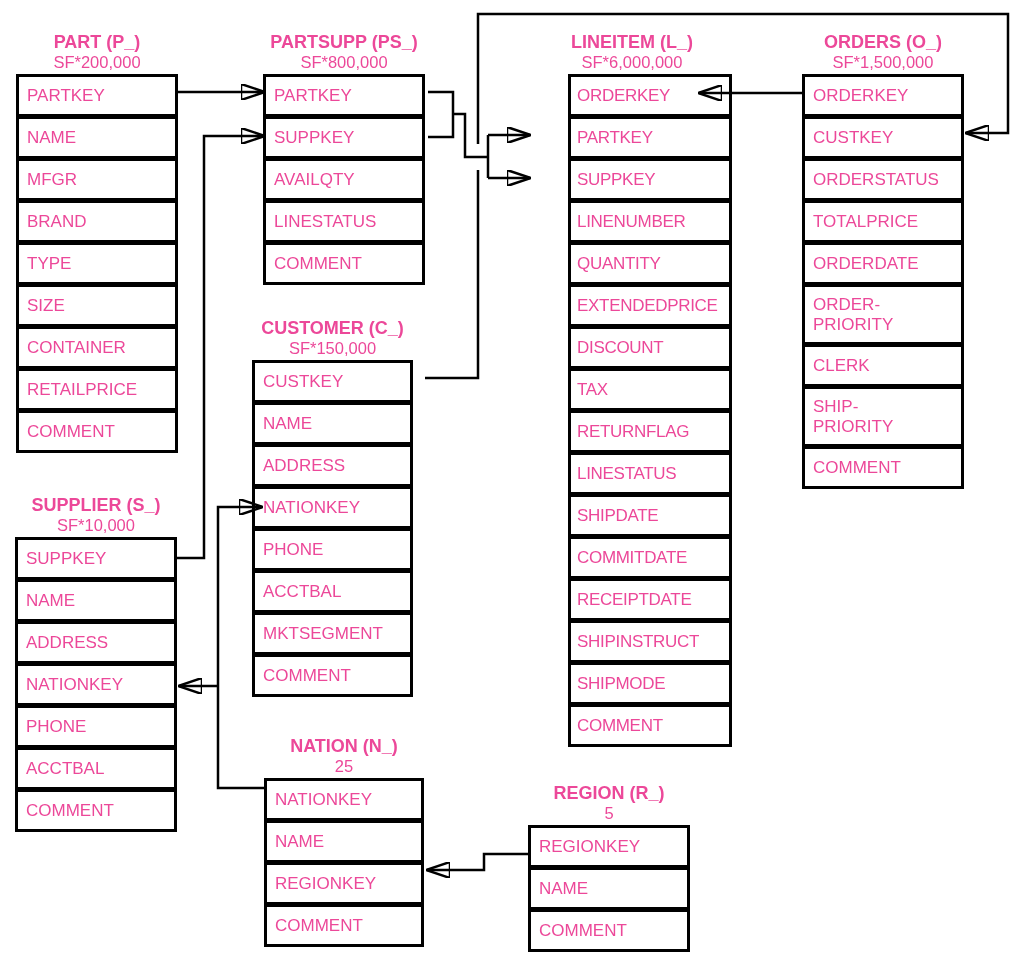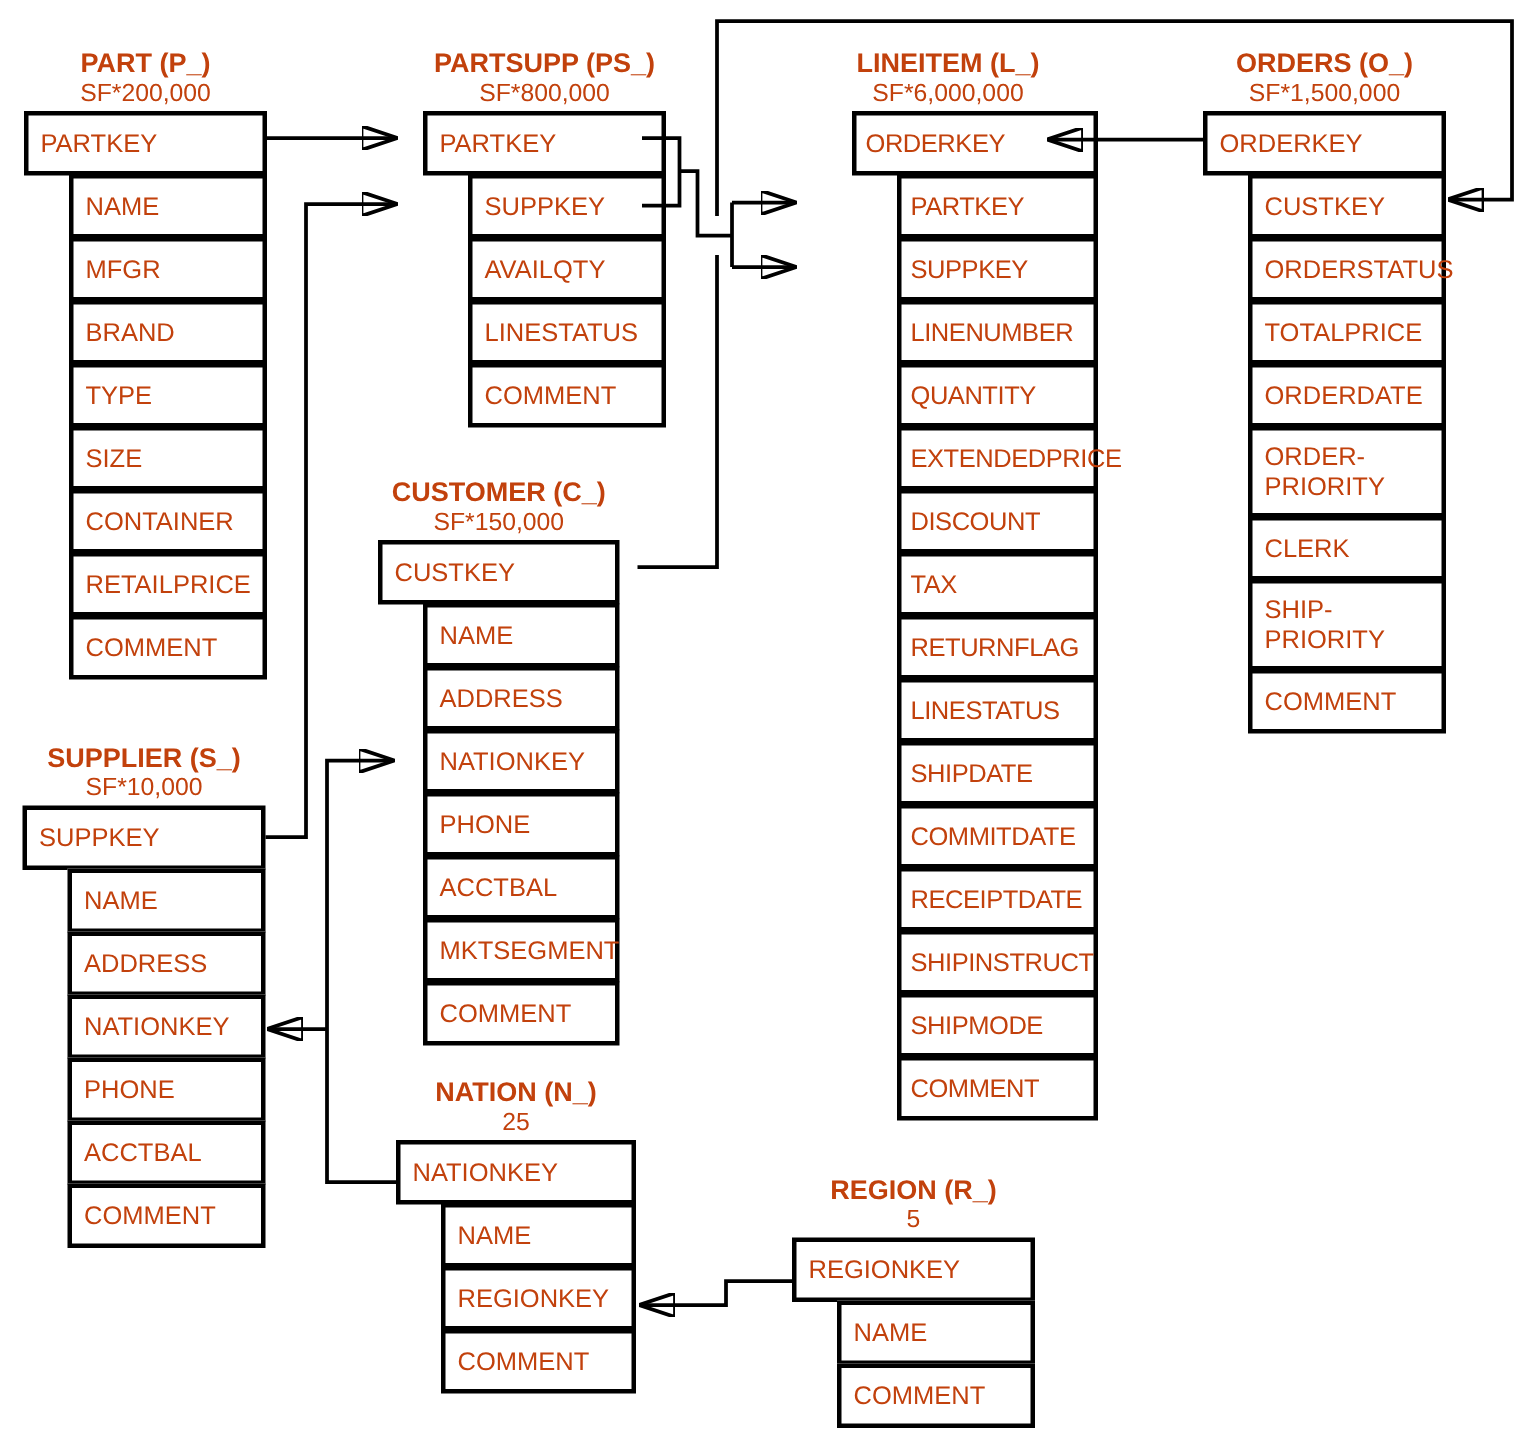--- a/index.html
+++ b/index.html
@@ -1,39 +1,39 @@
 <!DOCTYPE html>
 <html><head>
 <meta charset="utf-8">
 <style>
   html,body{margin:0;padding:0;background:#ffffff;}
   #canvas{
     position:relative;width:1025px;height:966px;background:#ffffff;
-    font-family:"Liberation Sans", sans-serif;color:#c2410c;overflow:hidden;
+    font-family:"Liberation Sans", sans-serif;color:#ec4899;overflow:hidden;
   }
   .tbl{position:absolute;}
   .thead{position:absolute;left:50%;transform:translateX(-50%);top:-42px;width:220px;
          text-align:center;line-height:20px;white-space:nowrap;}
   .ttitle{font-size:18px;font-weight:bold;letter-spacing:0;}
   .tcard{font-size:16.5px;}
   .row{
     box-sizing:border-box;height:43px;border:3px solid #000;background:#fff;
     display:flex;align-items:center;padding-left:8px;padding-right:2px;
     font-size:17px;white-space:pre-line;line-height:20px;overflow:visible;
   }
-  .row + .row{margin-top:-1px;margin-left:30px;}
+  .row + .row{margin-top:-1px;}
   .h61{height:61px;}
   #t-part    {left:16px; top:74px; width:162px;}
-  #t-partsupp{left:282px;top:74px; width:162px;}
+  #t-partsupp{left:263px;top:74px; width:162px;}
   #t-customer{left:252px;top:360px;width:161px;}
   #t-lineitem{left:532px;top:74px; width:164px;padding-left:36px;}
   #t-lineitem .row{padding-left:6px;letter-spacing:-0.3px;}
   #t-orders  {left:802px;top:74px; width:162px;}
   #t-supplier{left:15px; top:537px;width:162px;}
-  #t-nation  {left:264px;top:760px;width:160px;}
+  #t-nation  {left:264px;top:778px;width:160px;}
   #t-region  {left:528px;top:825px;width:162px;}
   #wires{position:absolute;left:0;top:0;z-index:10;pointer-events:none;}
   #wires path{stroke:#000;stroke-width:2.5;fill:none;}
 </style>
 </head>
 <body>
 
 <div id="canvas">
 
   <svg id="wires" width="1025" height="966" viewBox="0 0 1025 966">

